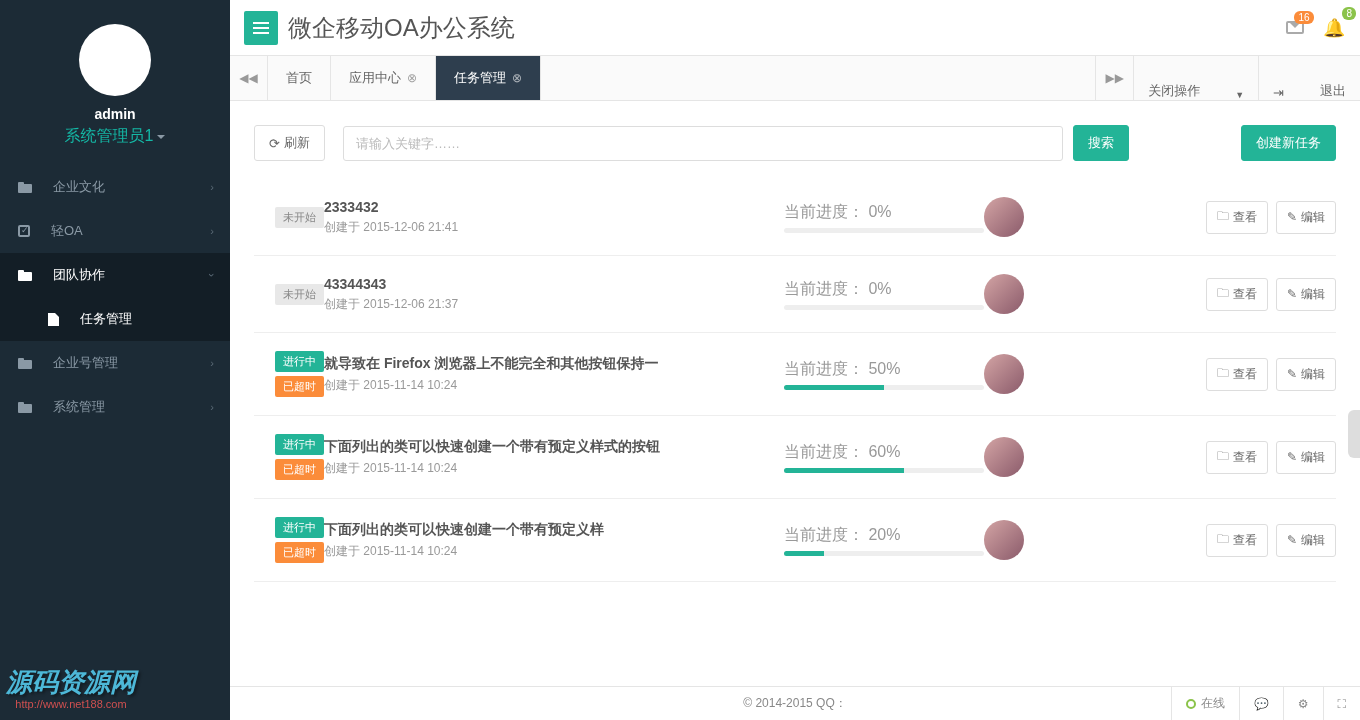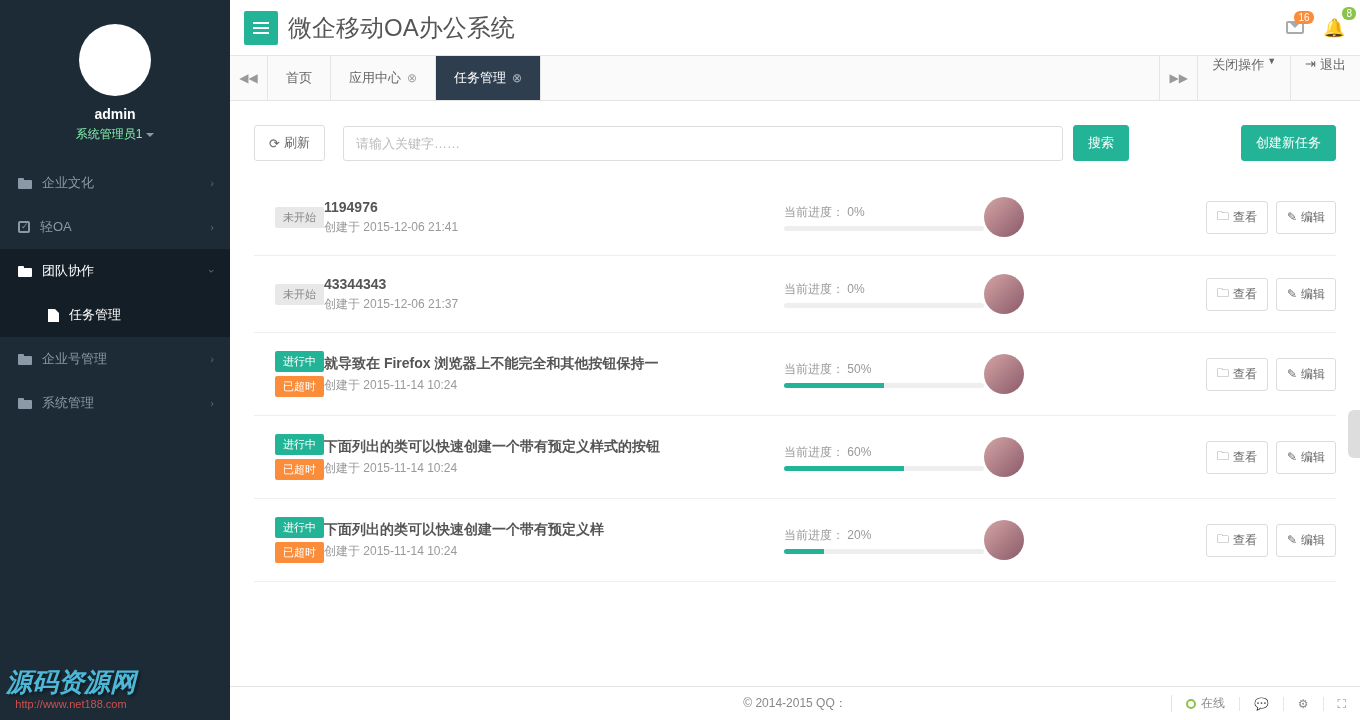--- a/index.html
+++ b/index.html
@@ -1,23 +1,23 @@
 <!DOCTYPE html>
 <html><head>
 <meta charset="utf-8">
 <style>
 * { margin: 0; padding: 0; box-sizing: border-box; font-family: "Microsoft YaHei", Arial, sans-serif; }
 body { background: #f5f5f5; width: 1360px; height: 720px; overflow: hidden; position: relative; }
 .sidebar { position: absolute; left: 0; top: 0; width: 230px; height: 720px; background: #1c2b36; color: #8a99a5; }
 .profile { text-align: center; padding: 24px 0 18px; }
 .avatar { width: 72px; height: 72px; border-radius: 50%; background: #fff; margin: 0 auto 10px; display: flex; align-items: center; justify-content: center; font-size: 9px; color: #999; }
 .username { color: #fff; font-size: 14px; font-weight: bold; margin-bottom: 4px; }
-.role { color: #86efac; font-size: 12px; }
+.role { color: #14b8a6; font-size: 16px; }
 .role::after { content: ""; display: inline-block; width: 0; height: 0; border-left: 4px solid transparent; border-right: 4px solid transparent; border-top: 4px solid #8a99a5; margin-left: 4px; vertical-align: middle; }
-.nav-item { display: flex; align-items: center; padding: 13px 18px; color: #8a99a5; font-size: 13px; cursor: pointer; position: relative; }
+.nav-item { display: flex; align-items: center; padding: 13px 18px; color: #8a99a5; font-size: 13px; cursor: pointer; position: relative; gap: 11px; }
 .nav-item.active { background: #131e26; color: #fff; }
 .nav-item.sub { padding-left: 48px; background: #131e26; color: #fff; }
 .nav-item .chev { position: absolute; right: 16px; font-size: 11px; color: #5a6a76; }
 .nav-item.active .chev { transform: rotate(90deg); }
 .folder-icon { width: 14px; height: 11px; margin-right: 10px; display: inline-block; position: relative; }
 .folder-icon::before { content: ""; position: absolute; width: 14px; height: 9px; background: currentColor; bottom: 0; border-radius: 1px; }
 .folder-icon::after { content: ""; position: absolute; width: 6px; height: 3px; background: currentColor; top: 0; border-radius: 1px 1px 0 0; }
 .check-icon { width: 12px; height: 12px; border: 2px solid currentColor; border-radius: 2px; margin-right: 10px; position: relative; }
 .check-icon::after { content: "✓"; position: absolute; font-size: 9px; top: -2px; left: 1px; }
 .file-icon { width: 11px; height: 13px; background: currentColor; margin-right: 10px; position: relative; }
@@ -38,51 +38,51 @@
 .env-icon::after { content: ""; position: absolute; top: 0; left: 2px; width: 0; height: 0; border-left: 5px solid transparent; border-right: 5px solid transparent; border-top: 5px solid #aaa; }
 .bell-icon { font-size: 18px; color: #aaa; }
 
 .tabbar { height: 46px; background: #fafafa; border-top: 1px solid #e5e5e5; border-bottom: 1px solid #e5e5e5; display: flex; align-items: stretch; }
 .tab-nav-btn { width: 38px; display: flex; align-items: center; justify-content: center; color: #999; border-right: 1px solid #e5e5e5; cursor: pointer; font-size: 12px; }
 .tab-nav-btn.right { border-right: none; border-left: 1px solid #e5e5e5; }
 .tab { padding: 0 18px; display: flex; align-items: center; color: #666; font-size: 13px; border-right: 1px solid #e5e5e5; cursor: pointer; gap: 6px; }
 .tab.active { background: #2e3e4e; color: #fff; }
 .tab .close { font-size: 12px; opacity: 0.6; }
 .tabbar-spacer { flex: 1; }
-.tab-action { padding: 0 14px; display: flex; align-items: flex-start; color: #666; font-size: 13px; border-left: 1px solid #e5e5e5; cursor: pointer; }
+.tab-action { padding: 0 14px; display: flex; align-items: flex-end; color: #666; font-size: 13px; border-left: 1px solid #e5e5e5; cursor: pointer; gap: 32px; }
 .tab-action .caret { margin-left: 3px; font-size: 9px; }
 
 .content { flex: 1; padding: 24px; background: #fff; overflow-y: auto; }
 .toolbar { display: flex; gap: 10px; margin-bottom: 18px; align-items: center; }
 .btn { padding: 8px 14px; border: 1px solid #ddd; background: #fff; color: #666; font-size: 13px; border-radius: 3px; cursor: pointer; display: inline-flex; align-items: center; gap: 4px; }
 .btn.teal { background: #23b497; border-color: #23b497; color: #fff; }
 .search-input { flex: 1; max-width: 720px; padding: 9px 12px; border: 1px solid #ddd; font-size: 13px; border-radius: 3px; margin-left: 8px; color: #333; }
 .search-input::placeholder { color: #bbb; }
 .btn.create { margin-left: auto; }
 
 .task-row { display: flex; align-items: center; padding: 18px 0; border-bottom: 1px solid #eee; }
 .status-col { width: 70px; display: flex; flex-direction: column; gap: 4px; align-items: flex-end; }
 .status-badge { font-size: 11px; padding: 3px 8px; border-radius: 2px; color: #fff; display: inline-block; }
 .status-badge.notstart { background: #e8e8e8; color: #888; }
 .status-badge.inprogress { background: #23b497; }
 .status-badge.overdue { background: #fb8c3a; }
 .task-info { flex: 0 0 460px; }
 .task-title { font-size: 14px; color: #555; font-weight: bold; margin-bottom: 4px; }
 .task-meta { font-size: 12px; color: #999; }
 .progress-col { flex: 0 0 200px; }
-.progress-label { font-size: 12px; color: #999; margin-bottom: 5px; }
+.progress-label { font-size: 16px; color: #999; margin-bottom: 5px; }
 .progress-bar { height: 5px; background: #eee; border-radius: 3px; overflow: hidden; }
 .progress-fill { height: 100%; background: #23b497; }
 .task-avatar { width: 40px; height: 40px; border-radius: 50%; background: linear-gradient(135deg,#d4a5a5,#8a5a6a); flex: 0 0 40px; }
 .task-actions { margin-left: auto; display: flex; gap: 8px; }
 .btn.sm { padding: 5px 10px; font-size: 12px; }
 
 .footer { position: absolute; bottom: 0; left: 230px; right: 0; height: 34px; background: #fff; border-top: 1px solid #e5e5e5; display: flex; align-items: center; font-size: 12px; color: #888; }
 .footer-center { position: absolute; left: 50%; transform: translateX(-50%); }
-.footer-right { margin-left: auto; display: flex; height: 100%; align-items: center; }
+.footer-right { margin-left: auto; display: flex; height: 100%; }
 .footer-btn { padding: 0 14px; display: flex; align-items: center; border-left: 1px solid #e5e5e5; cursor: pointer; color: #888; gap: 5px; }
 .footer-btn .dot { width: 10px; height: 10px; border: 2px solid #8bc34a; border-radius: 50%; }
 
 .watermark { position: absolute; left: 6px; bottom: 10px; z-index: 100; font-size: 26px; font-weight: bold; font-style: italic; text-shadow: 2px 2px 3px rgba(0,0,0,0.4); pointer-events: none; }
 .watermark .l1 { color: #4db8d8; }
 .watermark .l2 { color: #d05050; font-size: 11px; font-style: normal; text-align: center; margin-top: -2px; font-weight: normal; text-shadow: none; }
 .side-handle { position: absolute; right: 0; top: 410px; width: 12px; height: 48px; background: #ddd; border-radius: 6px 0 0 6px; }
 </style>
 </head>
 <body>
@@ -176,21 +176,21 @@
       <input class="search-input" placeholder="请输入关键字……" style="">
       <button class="btn teal">搜索</button>
       <button class="btn teal create">创建新任务</button>
     </div>
     <div id="task-list">
         <div class="task-row">
     <div class="status-col">
             <span class="status-badge notstart">未开始</span>
           </div>
     <div class="task-info">
-      <div class="task-title">1194976</div>
+      <div class="task-title">2333432</div>
       <div class="task-meta">创建于 2015-12-06 21:41</div>
     </div>
     <div class="progress-col">
       <div class="progress-label">当前进度： 0%</div>
       <div class="progress-bar">
               <div class="progress-fill" style="width:0%"></div>
             </div>
     </div>
     <div class="task-avatar"></div>
     <div class="task-actions">

